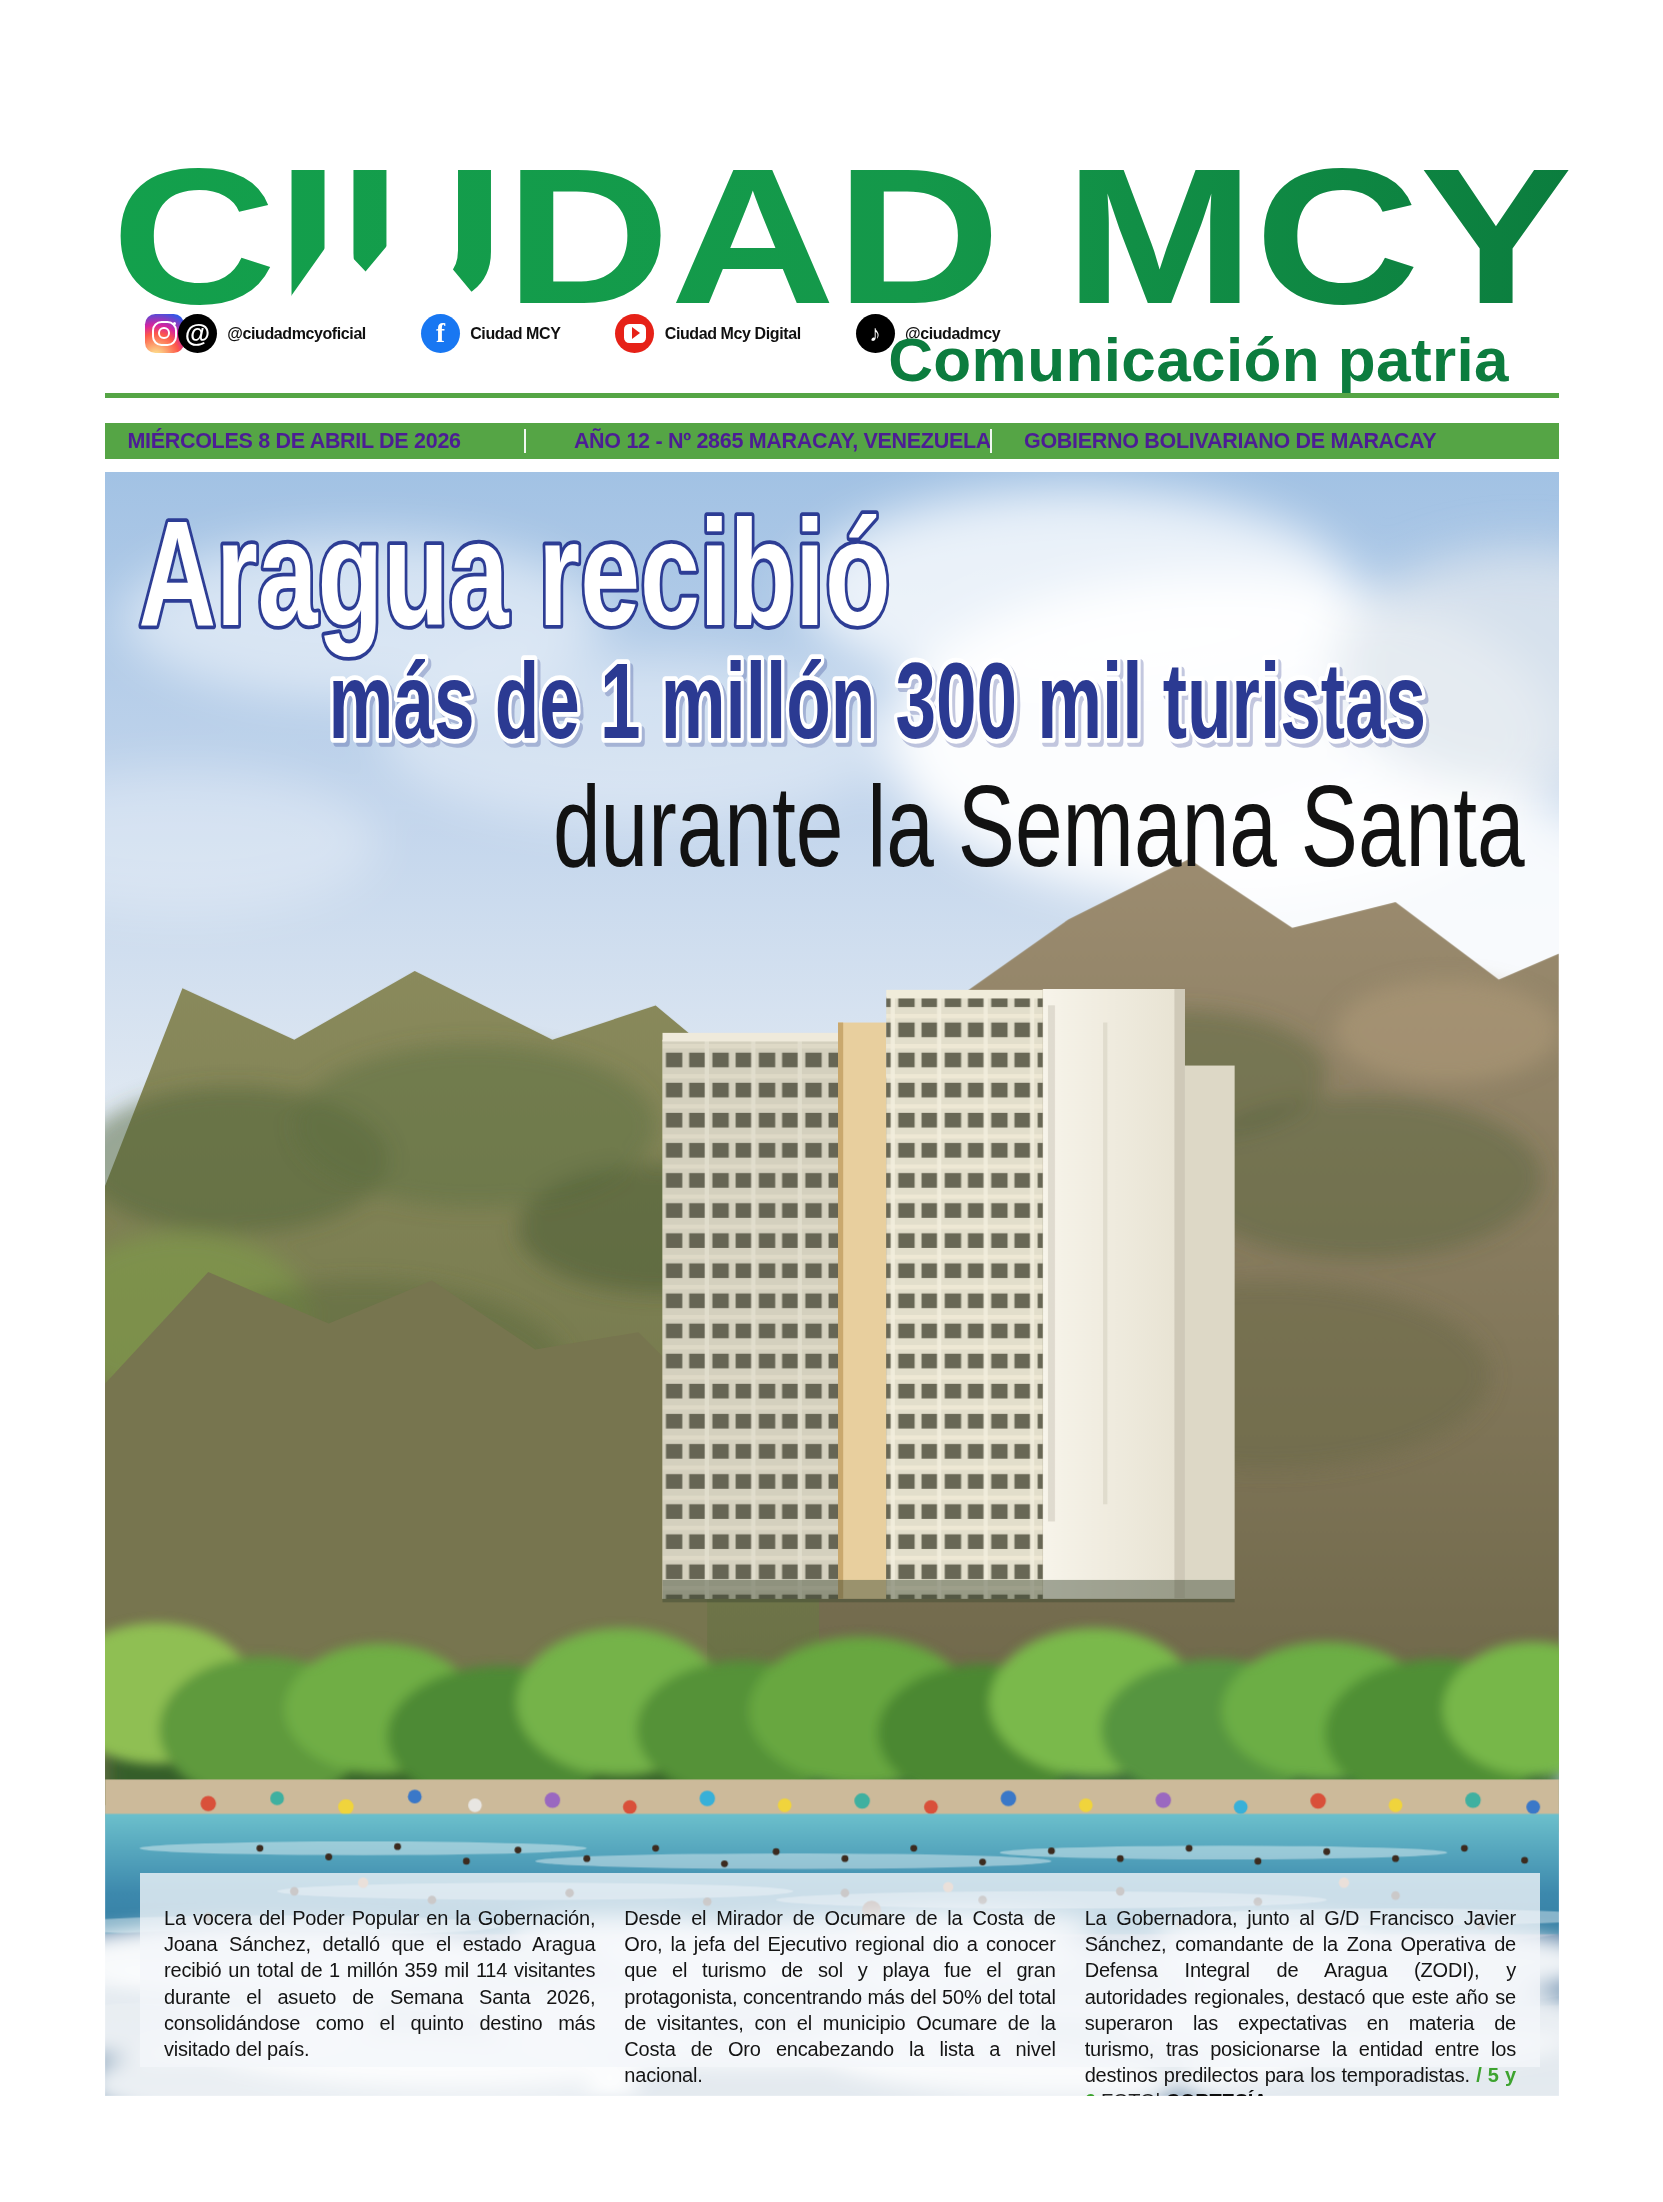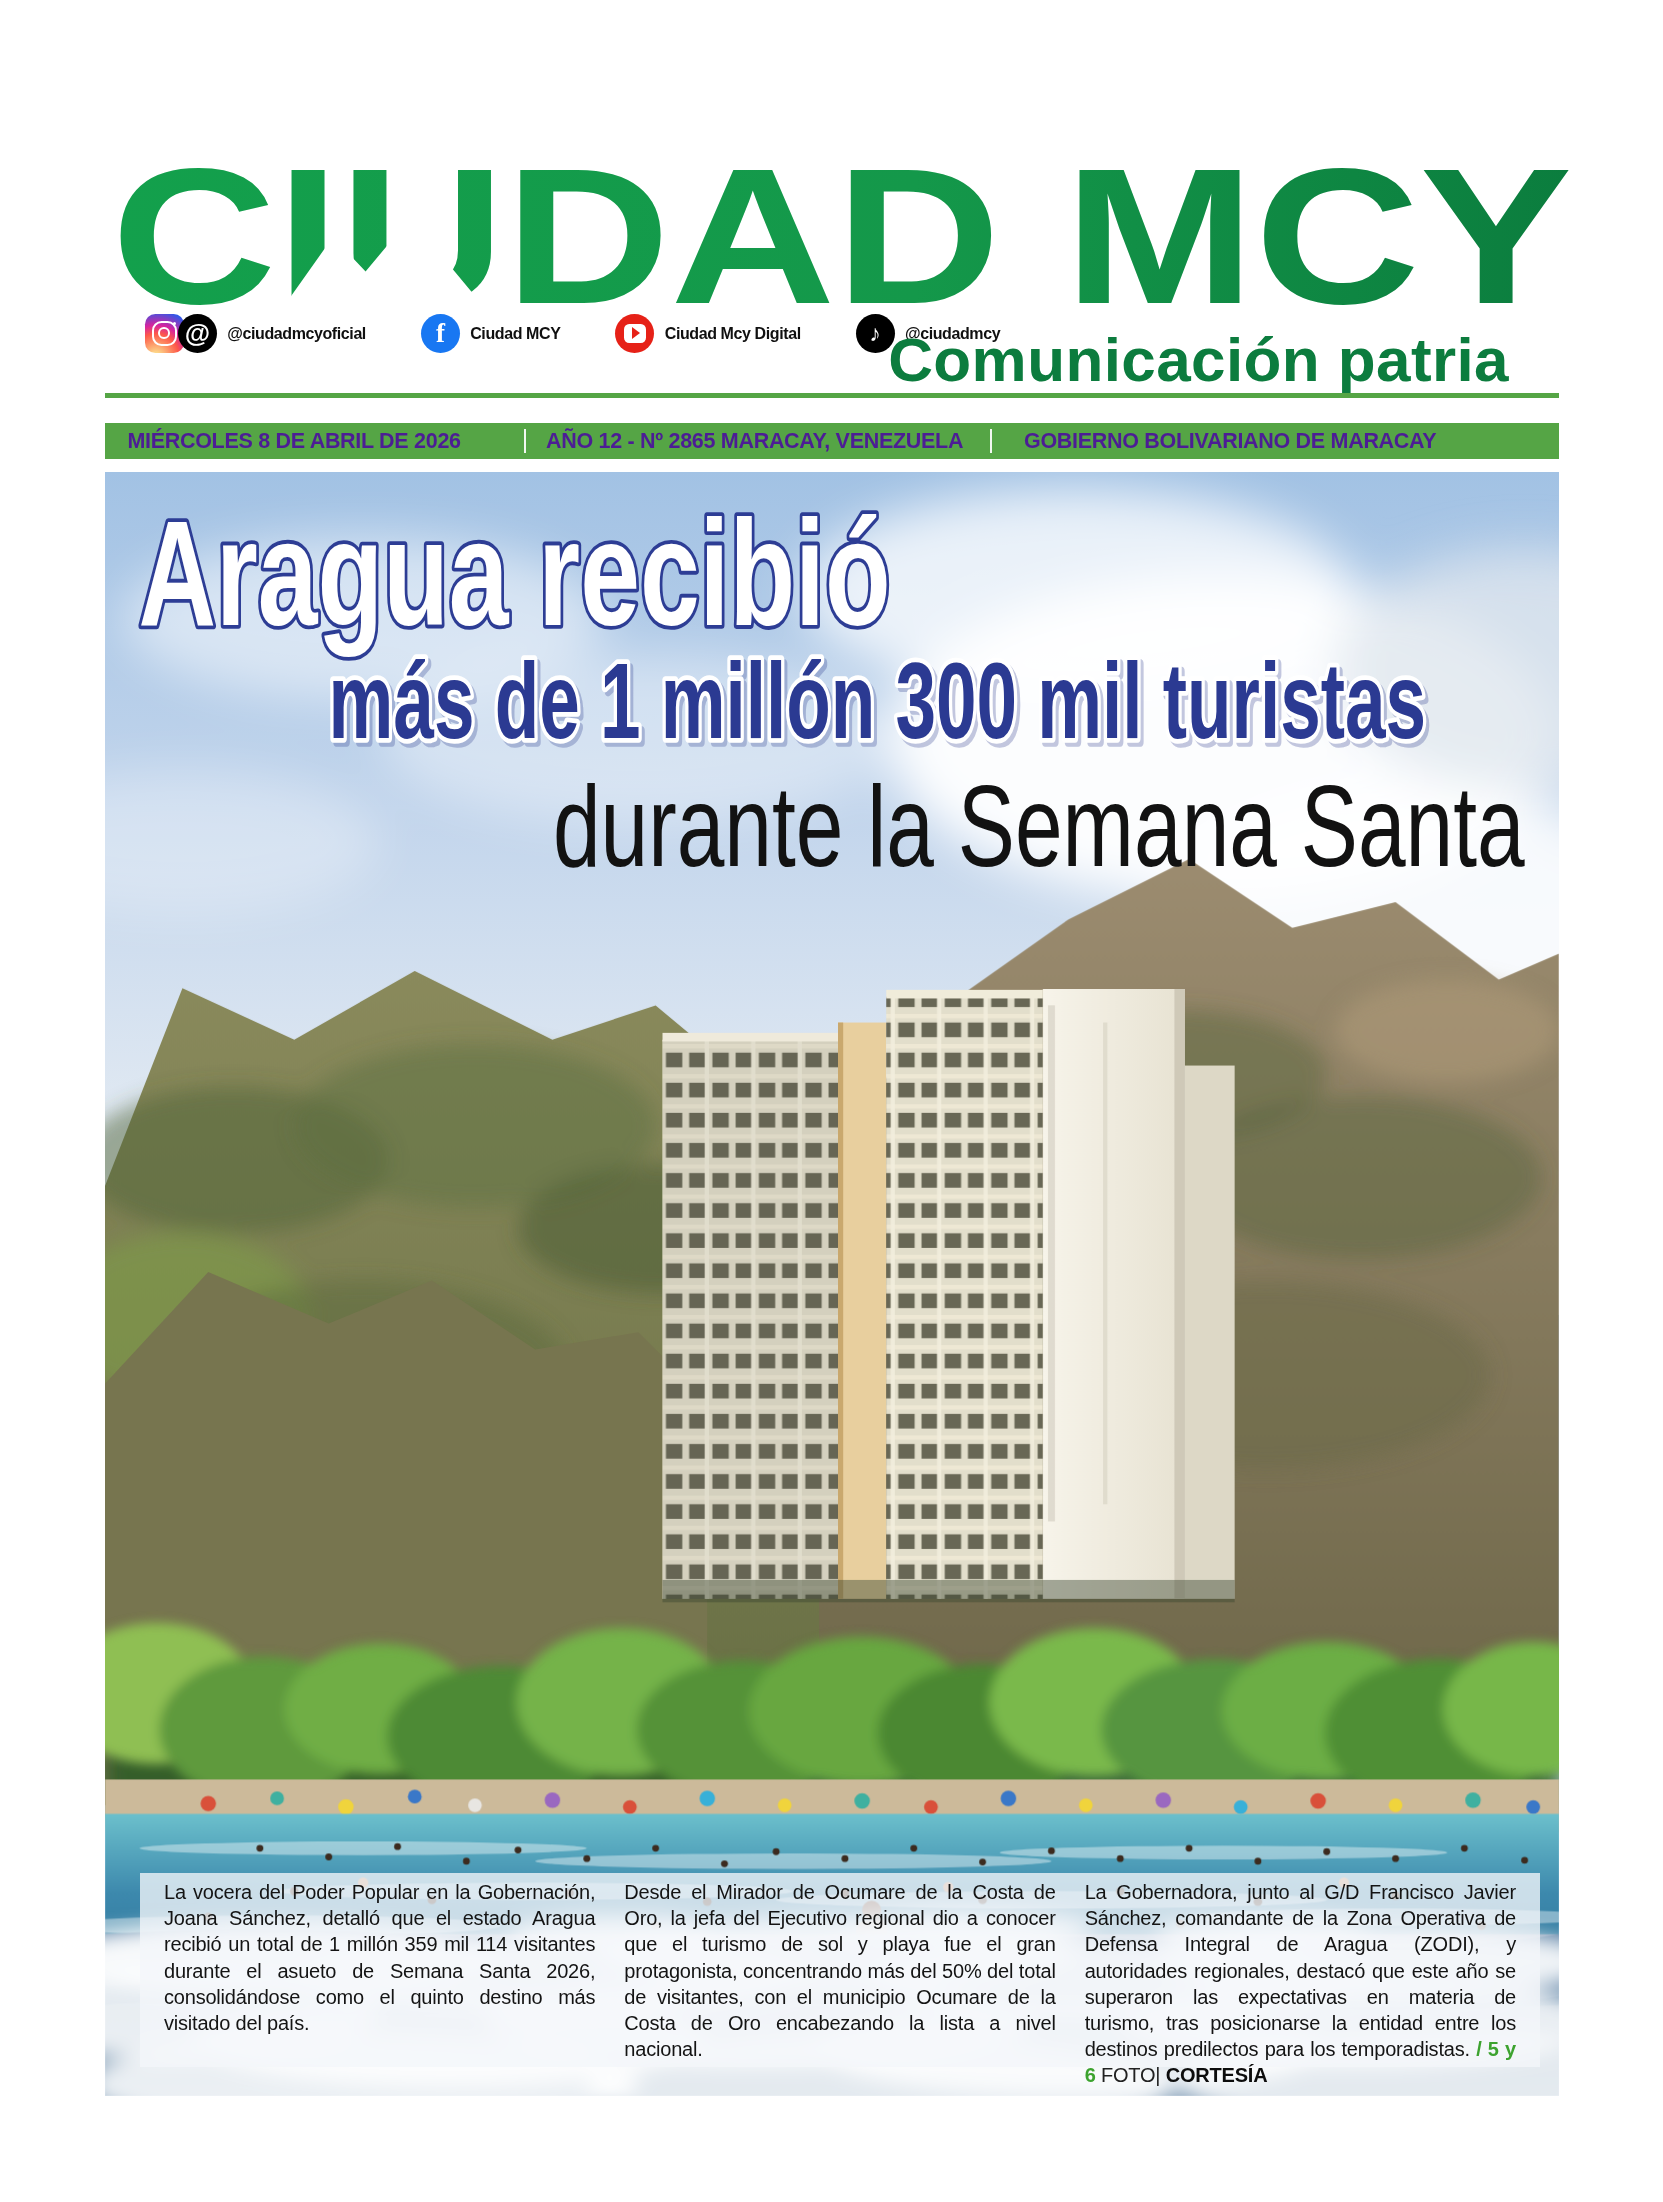--- a/index.html
+++ b/index.html
@@ -30,21 +30,21 @@
   .tagline{position:absolute;top:324px;right:155px;font-weight:bold;font-size:62px;
            color:#0c7c3e;letter-spacing:0.4px;white-space:nowrap;text-align:right;}
 
   .green-rule{position:absolute;left:105px;top:393px;width:1454px;height:5.2px;background:#55a545;}
 
   
   .datebar{position:absolute;left:105px;top:423px;width:1454px;height:36px;background:#55a545;}
   .datebar span{position:absolute;top:0;line-height:36px;color:#4c1d95;font-weight:bold;
                 font-size:21.5px;letter-spacing:-0.3px;white-space:nowrap;}
   .db-date{left:22.4px;}
-  .db-edition{left:441px;width:445px;text-align:left;}
+  .db-edition{left:441px;width:445px;text-align:right;}
   .db-gov{left:919px;}
   .db-sep{position:absolute;top:6px;width:1.7px;height:24px;background:rgba(255,255,255,.92);}
   .sep1{left:419px;} .sep2{left:885px;}
 
   
   .hero{position:absolute;left:105px;top:472px;width:1454px;height:1624px;overflow:hidden;background:#bcd2e8;}
   .scene{position:absolute;inset:0;width:100%;height:100%;}
 
   .hl{position:absolute;overflow:visible;}
   .hl text{font-family:"Liberation Sans",sans-serif;}
@@ -53,21 +53,21 @@
             paint-order:stroke;stroke-linejoin:round;}
   .hl2{left:215px;top:170px;width:1118px;height:125px;filter:drop-shadow(3.4px 4.3px 0 rgba(44,58,140,.28));}
   .hl2 text{font-size:124px;font-weight:bold;fill:#2b3a92;stroke:#ffffff;stroke-width:11px;
             paint-order:stroke;stroke-linejoin:round;}
   .hl3{left:441px;top:296px;width:989px;height:125px;}
   .hl3 text{font-size:134px;font-weight:normal;fill:#121212;}
 
   
   .story-band{position:absolute;left:35px;top:1401px;width:1400px;height:194px;
               background:rgba(243,246,250,.78);display:flex;gap:29px;
-              padding:6px 24px;box-sizing:border-box;}
+              padding:32px 24px;box-sizing:border-box;}
   .story-band p{flex:1;margin:0;font-size:20px;line-height:1.31;text-align:justify;
                 color:#141414;letter-spacing:-0.2px;}
   .pages{color:#3da32f;font-weight:bold;}
   .flabel{color:#222222;}
   .credit{font-weight:bold;color:#0d0d0d;}
 </style>
 </head>
 <body>
 
 <div class="page">

